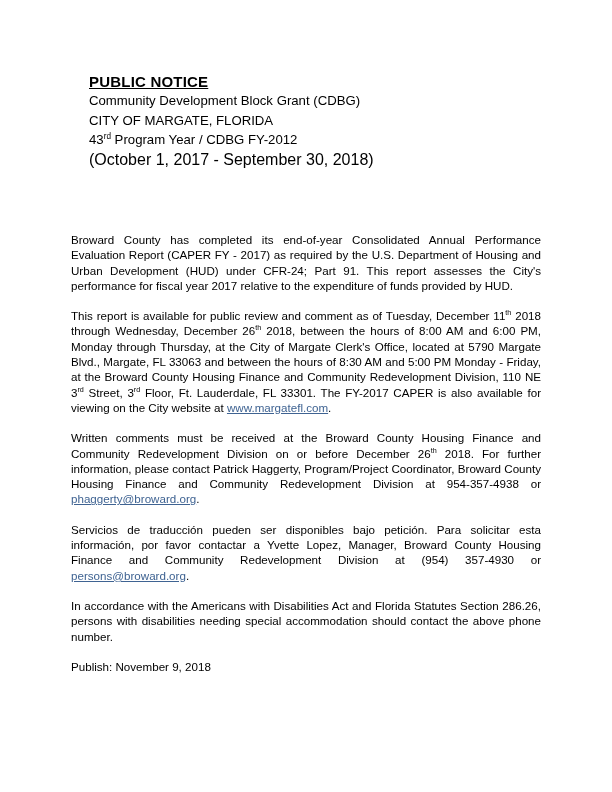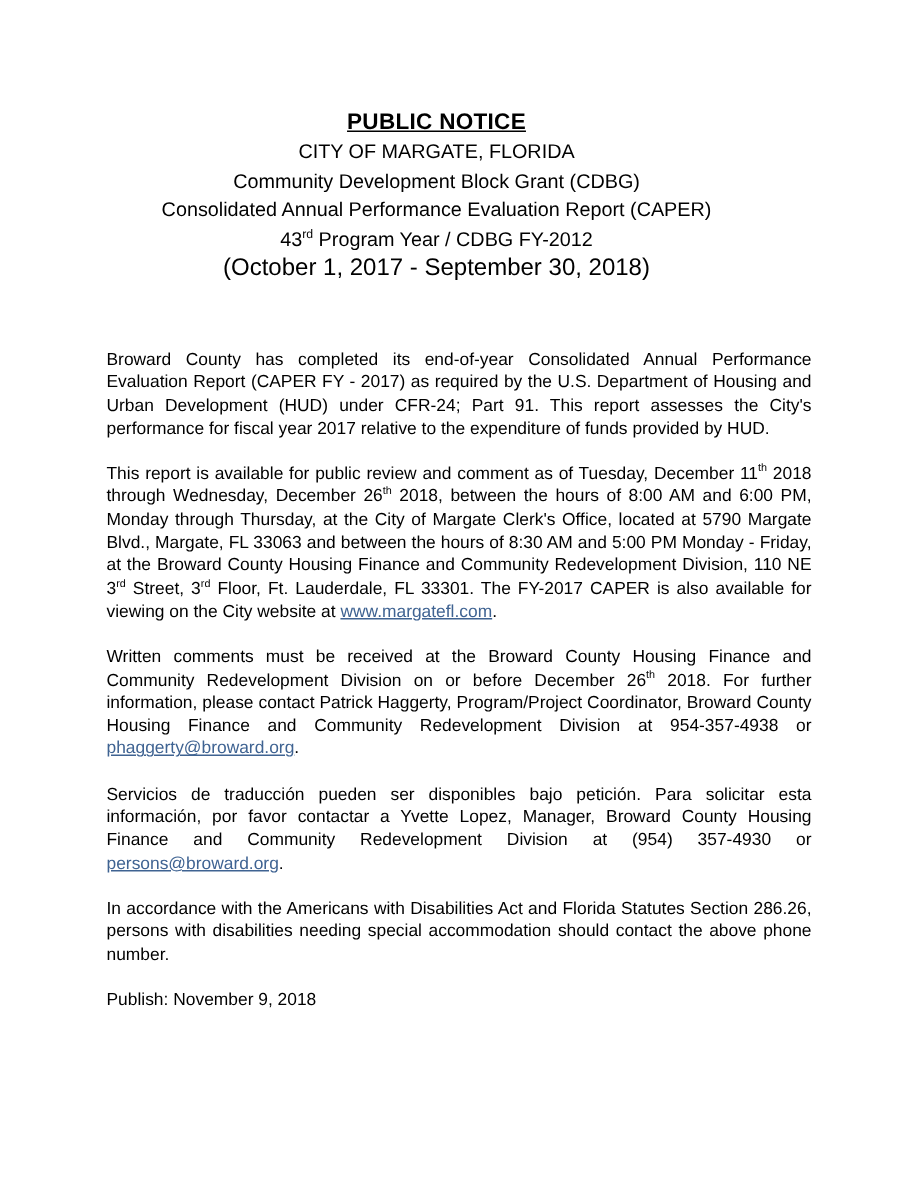--- a/index.html
+++ b/index.html
@@ -20,24 +20,24 @@
     position: relative;
     width: 612px;
     height: 792px;
     background: #ffffff;
     box-sizing: border-box;
   }
 
   
   .heading-block {
     position: absolute;
-    left: 56px;
+    left: 89px;
     top: 72px;
     width: 470px;
-    text-align: center;
+    text-align: left;
   }
   .doc-title {
     font-size: 15px;
     font-weight: bold;
     text-decoration: underline;
     line-height: 19px;
     letter-spacing: 0.2px;
     margin: 0;
     padding: 0;
   }
@@ -87,23 +87,22 @@
     text-decoration: underline;
   }
 </style>
 </head>
 <body>
 
 <div class="page">
 
   <div class="heading-block">
     <div class="doc-title">PUBLIC NOTICE</div>
+    <div class="heading-line">Community Development Block Grant (CDBG)</div>
     <div class="heading-line">CITY OF MARGATE, FLORIDA</div>
-    <div class="heading-line">Community Development Block Grant (CDBG)</div>
-    <div class="heading-line">Consolidated Annual Performance Evaluation Report (CAPER)</div>
     <div class="heading-line"><span>43</span><sup>rd</sup><span> Program Year / CDBG FY-2012</span></div>
     <div class="heading-line sub-date">(October 1, 2017 - September 30, 2018)</div>
   </div>
 
   <div class="body-block">
 
     <p class="para">Broward County has completed its end-of-year Consolidated Annual Performance Evaluation Report (CAPER FY - 2017) as required by the U.S. Department of Housing and Urban Development (HUD) under CFR-24; Part 91.  This report assesses the City's performance for fiscal year 2017 relative to the expenditure of funds provided by HUD.</p>
 
     <p class="para"><span>This report is available for public review and comment as of Tuesday, December 11</span><sup>th</sup><span> 2018 through Wednesday, December 26</span><sup>th</sup><span> 2018, between the hours of 8:00 AM and 6:00 PM, Monday through Thursday, at the City of Margate Clerk's Office, located at 5790 Margate Blvd., Margate, FL 33063 and between the hours of 8:30 AM and 5:00 PM Monday - Friday, at the Broward County Housing Finance and Community Redevelopment Division, 110 NE 3</span><sup>rd</sup><span> Street, 3</span><sup>rd</sup><span> Floor, Ft. Lauderdale, FL 33301.  The FY-2017 CAPER is also available for viewing on the City website at </span><a class="link" href="#">www.margatefl.com</a><span>.</span></p>
 

